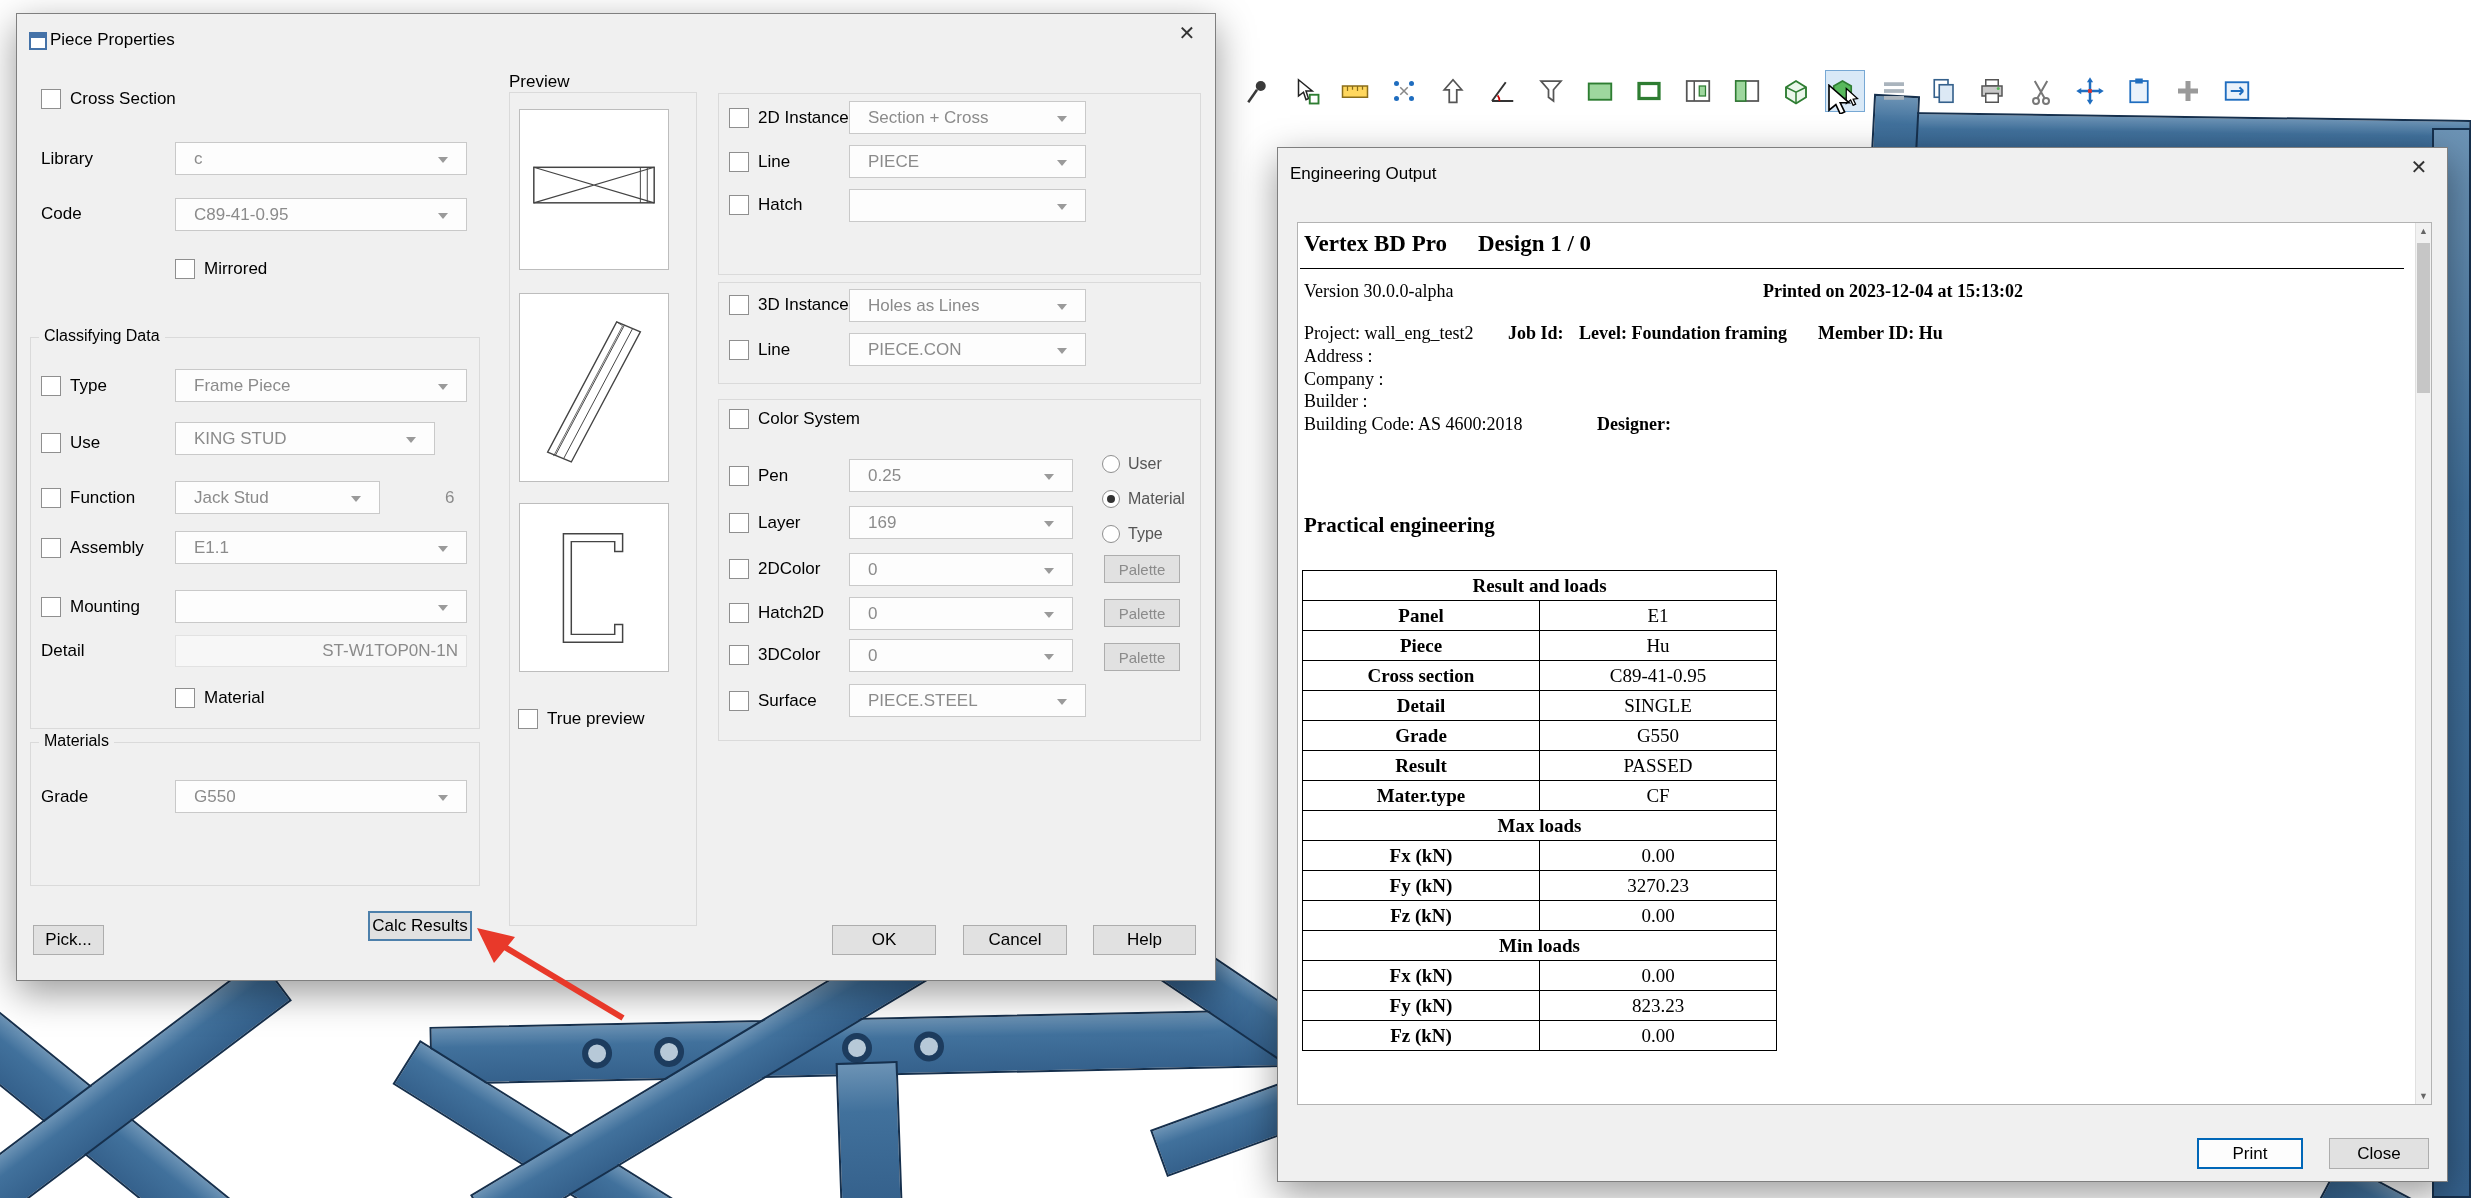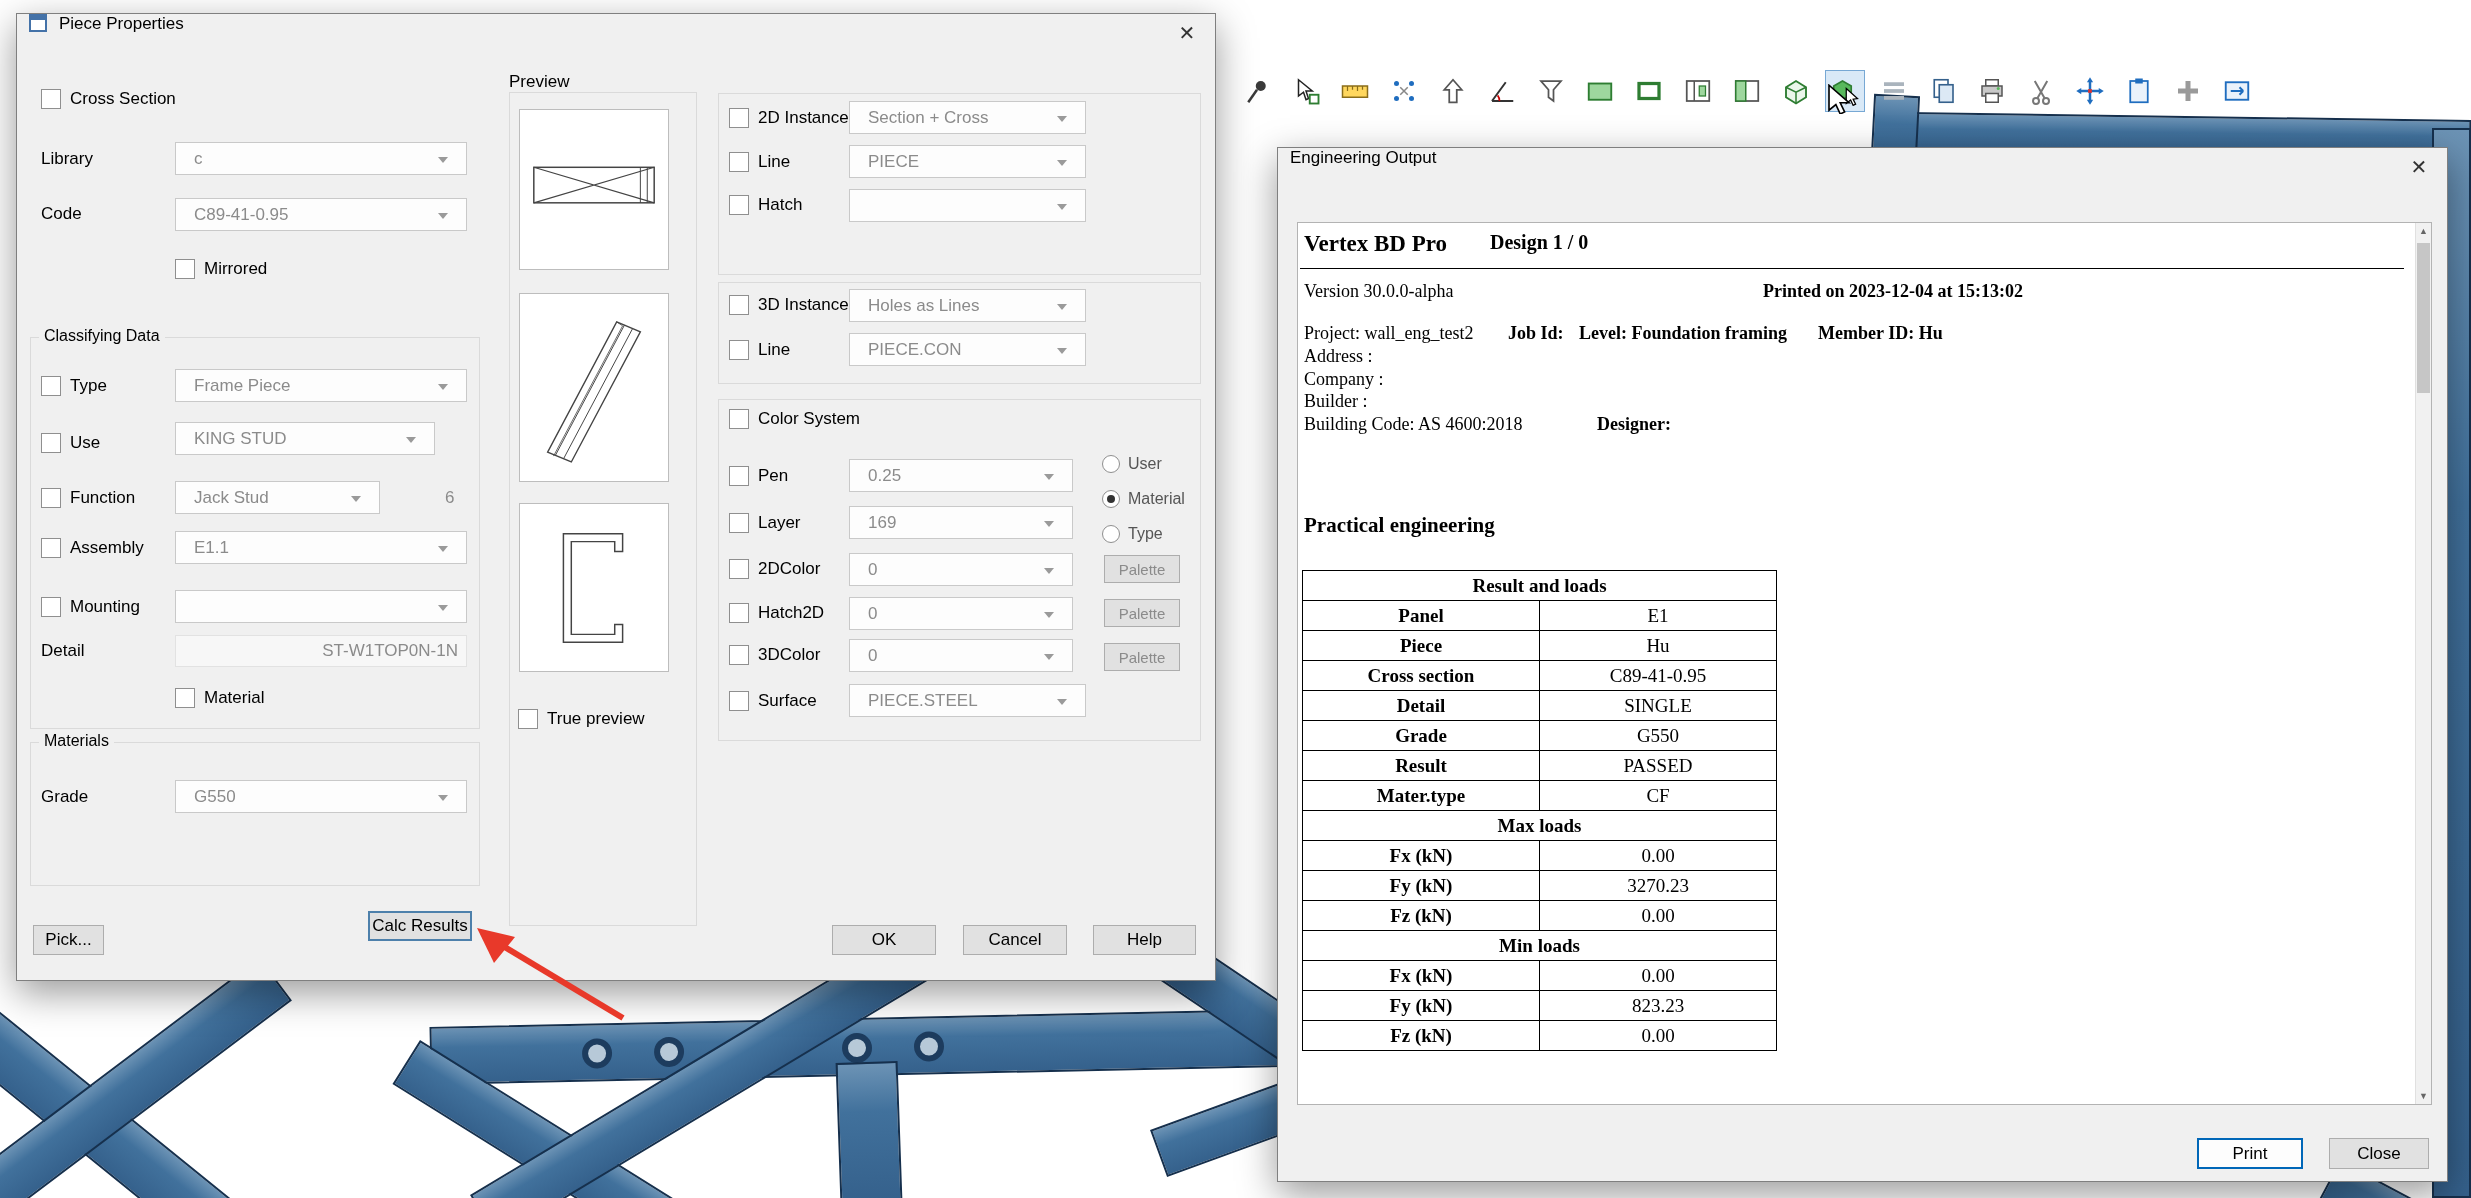--- a/index.html
+++ b/index.html
@@ -13,21 +13,21 @@
 
   
   .tb{position:absolute;left:1237px;top:70px;display:flex;gap:9px;z-index:5}
   .tbtn{width:40px;height:42px;display:flex;align-items:center;justify-content:center;
         border:1px solid transparent;box-sizing:border-box;background:transparent}
   .tbtn.hot{background:#d9e9f7;border:1px solid #77a8d4}
   .tbtn svg{width:30px;height:30px}
 
   
   .dlg{position:absolute;background:#f0f0f0;border:1px solid #7f7f7f;box-shadow:0 12px 36px rgba(0,0,0,.4);box-sizing:border-box}
-  .tbar{position:absolute;left:0;top:0;right:0;height:36px;display:flex;align-items:flex-start;gap:12px;
+  .tbar{position:absolute;left:0;top:0;right:0;height:36px;display:flex;align-items:flex-end;gap:3px;
         padding:0 12px;font-size:17px;color:#000}
   .closeX{position:absolute;top:5px;right:12px;width:32px;height:27px;display:flex;align-items:center;
           justify-content:center;font-size:20px;color:#333}
 
   .lab{position:absolute;font-size:17px;color:#000;white-space:nowrap}
   .cbrow{position:absolute;display:flex;align-items:center;gap:9px;font-size:17px;color:#000;white-space:nowrap}
   .chk{width:20px;height:20px;background:#fff;border:1px solid #8f8f8f;flex:none;box-sizing:border-box}
   .combo{position:absolute;height:33px;background:#fdfdfd;border:1px solid #c9c9c9;color:#8b8b8b;font-size:17px;
          display:flex;align-items:center;padding:0 18px;box-sizing:border-box}
   .combo .cv{flex:1;overflow:hidden;white-space:nowrap}
@@ -457,21 +457,21 @@
   </div>
 
   <div class="dlg" style="left:1277px;top:147px;width:1171px;height:1035px;z-index:11">
     <div class="tbar">
       <span>Engineering Output</span>
     </div>
     <div class="closeX">✕</div>
 
     <div class="eo-doc">
       <span class="eline ebold" style="left:6px;top:8px;font-size:23px">Vertex BD Pro</span>
-      <span class="eline ebold" style="left:192px;top:8px;font-size:20px">Design 1 / 0</span>
+      <span class="eline ebold" style="left:180px;top:8px;font-size:23px">Design 1 / 0</span>
       <div style="position:absolute;left:2px;top:45px;width:1104px;border-top:1px solid #000"></div>
       <span class="eline" style="left:6px;top:58px">Version 30.0.0-alpha</span>
       <span class="eline ebold" style="left:465px;top:58px">Printed on 2023-12-04 at 15:13:02</span>
       <span class="eline" style="left:6px;top:100px">Project: wall_eng_test2</span>
       <span class="eline ebold" style="left:210px;top:100px">Job Id:</span>
       <span class="eline ebold" style="left:281px;top:100px">Level: Foundation framing</span>
       <span class="eline ebold" style="left:520px;top:100px">Member ID: Hu</span>
       <span class="eline" style="left:6px;top:123px">Address :</span>
       <span class="eline" style="left:6px;top:146px">Company :</span>
       <span class="eline" style="left:6px;top:168px">Builder :</span>

